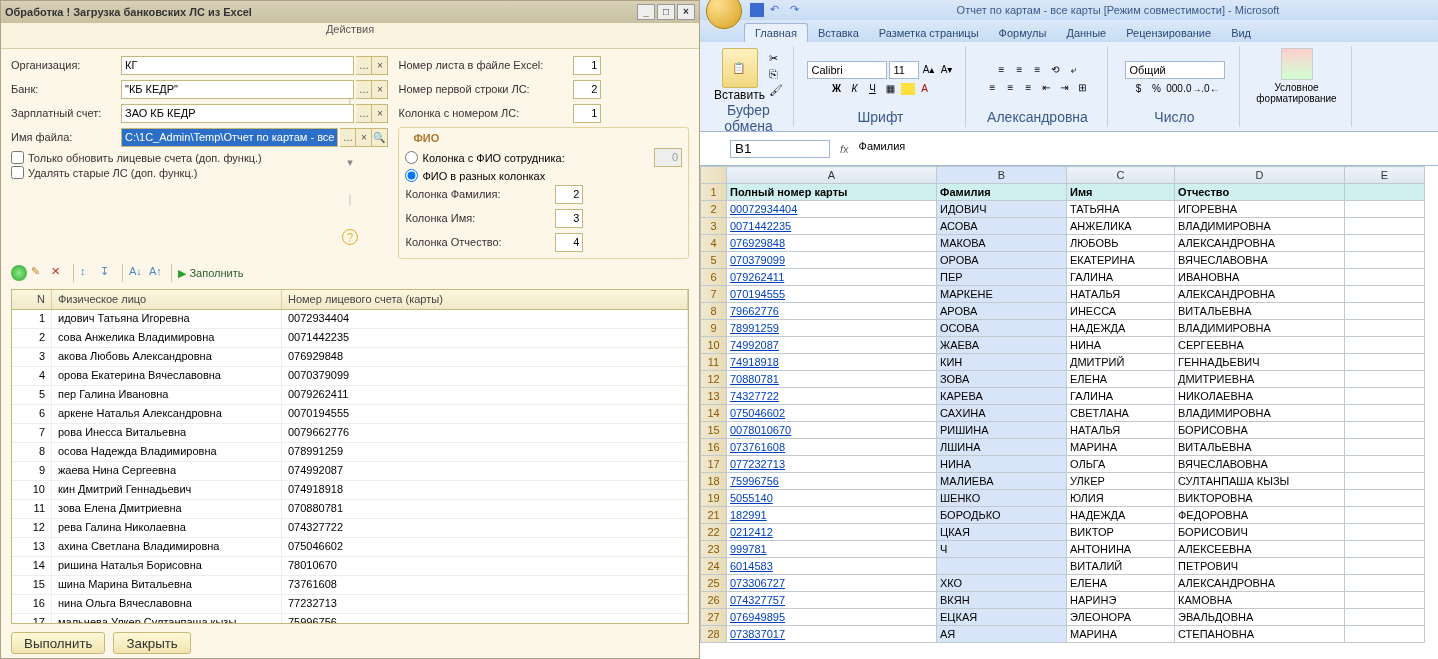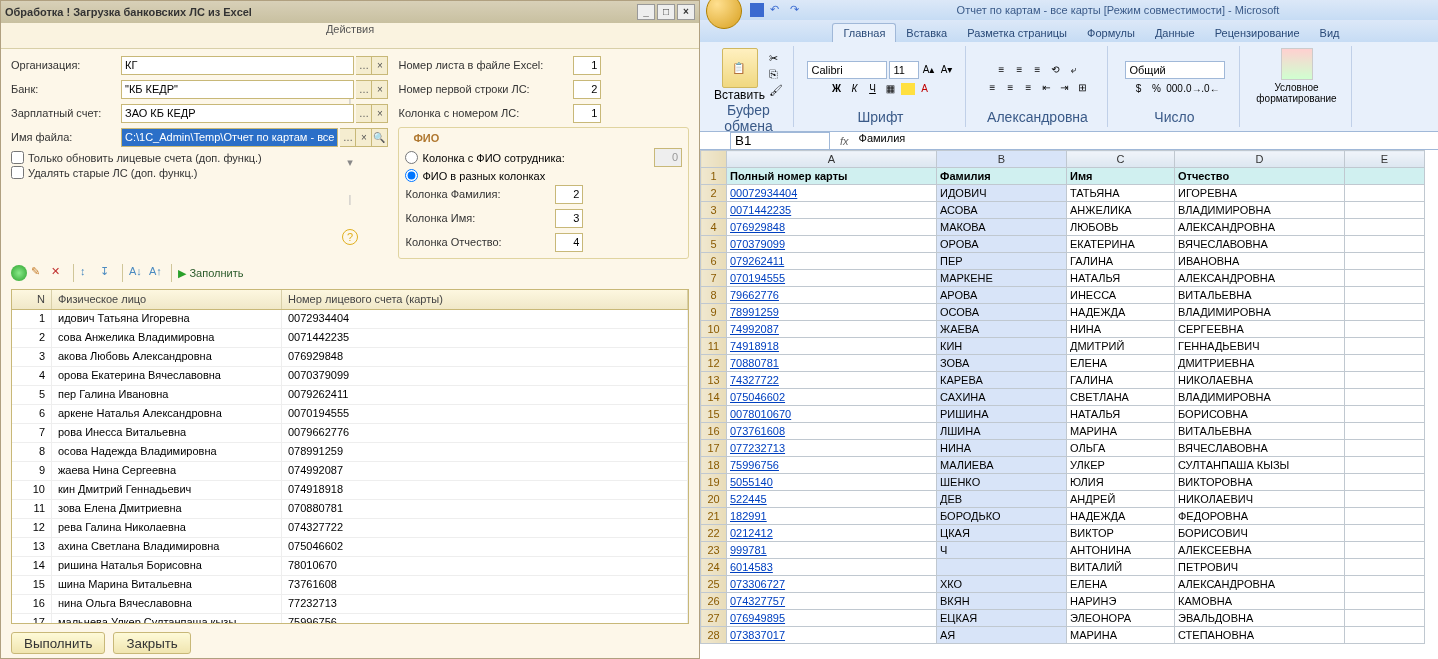--- a/index.html
+++ b/index.html
@@ -52,41 +52,41 @@
 .btn1c { height: 22px; padding: 0 12px; background: linear-gradient(#fefad8,#f0e5b0); border: 1px solid #c8b878; border-radius: 3px; cursor: pointer; color: #333; }
 
 
 .excel { flex: 1; display: flex; flex-direction: column; background: #fff; }
 .qat { height: 20px; background: linear-gradient(#dce8f8,#c6dcf4); display: flex; align-items: center; padding: 0 6px; }
 .orb { width: 36px; height: 36px; border-radius: 50%; background: radial-gradient(circle at 30% 30%, #ffe090, #d8a020); border: 1px solid #b08000; position: absolute; margin-top: 2px; z-index: 2; }
 .qat .qicons { margin-left: 44px; display: flex; gap: 6px; }
 .qat .qico { width: 14px; height: 14px; }
 .qat .doctitle { flex: 1; text-align: center; color: #3a5a88; }
 
-.tabs { height: 22px; background: linear-gradient(#dce8f8,#c6dcf4); display: flex; align-items: flex-end; padding-left: 44px; justify-content: center; }
+.tabs { height: 22px; background: linear-gradient(#dce8f8,#c6dcf4); display: flex; align-items: flex-end; padding-left: 44px; }
 .tab { padding: 3px 10px; color: #2a4a78; cursor: pointer; }
 .tab.active { background: #e8f0fb; border: 1px solid #a0b8d8; border-bottom: none; border-radius: 3px 3px 0 0; }
 
 .ribbon { height: 90px; background: #e8f0fb; border-bottom: 1px solid #a0b8d8; display: flex; padding: 4px; gap: 2px; }
 .rgroup { border-right: 1px solid #c0d0e8; padding: 2px 6px; display: flex; flex-direction: column; position: relative; justify-content: space-between; }
 .rgroup .gname { text-align: center; color: #3a5a88; font-size: 14px; }
 .rgroup .gcontent { flex: 1; display: flex; flex-direction: column; gap: 2px; align-items: center; justify-content: center; }
 .paste-btn { width: 36px; height: 40px; background: linear-gradient(#fff0c0,#f0d880); border: 1px solid #d0b860; border-radius: 2px; display: flex; align-items: center; justify-content: center; }
 .smallicons { display: flex; flex-direction: column; gap: 2px; }
 .sico { width: 14px; height: 14px; }
 .fontrow { display: flex; gap: 2px; align-items: center; }
 .fontsel { height: 18px; border: 1px solid #a0b8d8; background: #fff; padding: 0 4px; font-size: 11px; }
 .ribico { width: 16px; height: 16px; cursor: pointer; display: inline-flex; align-items: center; justify-content: center; font-size: 10px; }
 .ribico.b { font-weight: bold; }
 .ribico.i { font-style: italic; }
 .ribico.u { text-decoration: underline; }
 .cfmt { display: flex; flex-direction: column; align-items: center; gap: 2px; }
 .cfmt .bigico { width: 32px; height: 32px; background: linear-gradient(#ffd0d0,#d0ffd0); border: 1px solid #ccc; }
 
-.namebox-row { height: 18px; display: flex; align-items: center; border-bottom: 1px solid #a0b8d8; }
+.namebox-row { height: 34px; display: flex; align-items: center; border-bottom: 1px solid #a0b8d8; }
 .namebox { width: 100px; height: 18px; border: 1px solid #a0b8d8; margin: 0 4px 0 30px; padding: 0 4px; background: #fff; }
 .fx { color: #666; margin: 0 6px; font-style: italic; }
 .fbar { flex: 1; height: 18px; padding: 0 4px; }
 
 .sheet { flex: 1; overflow: auto; position: relative; }
 .xtable { border-collapse: collapse; }
 .xtable th, .xtable td { border: 1px solid #c0c8d0; height: 17px; font-size: 11px; text-align: left; padding: 0 3px; overflow: hidden; white-space: nowrap; }
 .xtable th { background: linear-gradient(#f0f4fa,#dce6f0); font-weight: normal; color: #333; text-align: center; }
 .xtable .rowhead { background: linear-gradient(to right,#f0e8d0,#e8dcb8); width: 26px; text-align: center; color: #8a5a00; }
 .xtable .hdr-row td { background: #d0f0f0; font-weight: bold; }
@@ -581,28 +581,20 @@
           </tr>
           <tr>
             <th class="rowhead">19</th>
             <td class="colA"><span class="cardlink">5055140</span></td>
             <td class="colB sel">ШЕНКО</td>
             <td class="colC">ЮЛИЯ</td>
             <td class="colD">ВИКТОРОВНА</td>
             <td class="colE"></td>
           </tr>
           <tr>
-            <th class="rowhead">20</th>
-            <td class="colA"><span class="cardlink">522445</span></td>
-            <td class="colB sel">ДЕВ</td>
-            <td class="colC">АНДРЕЙ</td>
-            <td class="colD">НИКОЛАЕВИЧ</td>
-            <td class="colE"></td>
-          </tr>
-          <tr>
             <th class="rowhead">21</th>
             <td class="colA"><span class="cardlink">182991</span></td>
             <td class="colB sel">БОРОДЬКО</td>
             <td class="colC">НАДЕЖДА</td>
             <td class="colD">ФЕДОРОВНА</td>
             <td class="colE"></td>
           </tr>
           <tr>
             <th class="rowhead">22</th>
             <td class="colA"><span class="cardlink">0212412</span></td>

